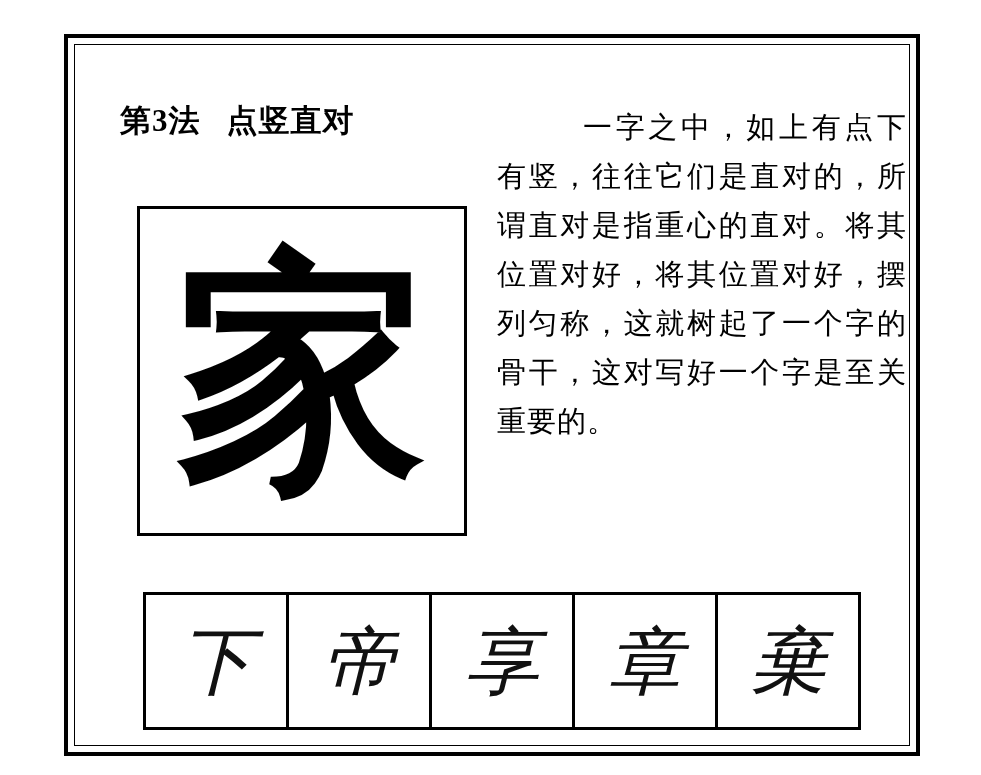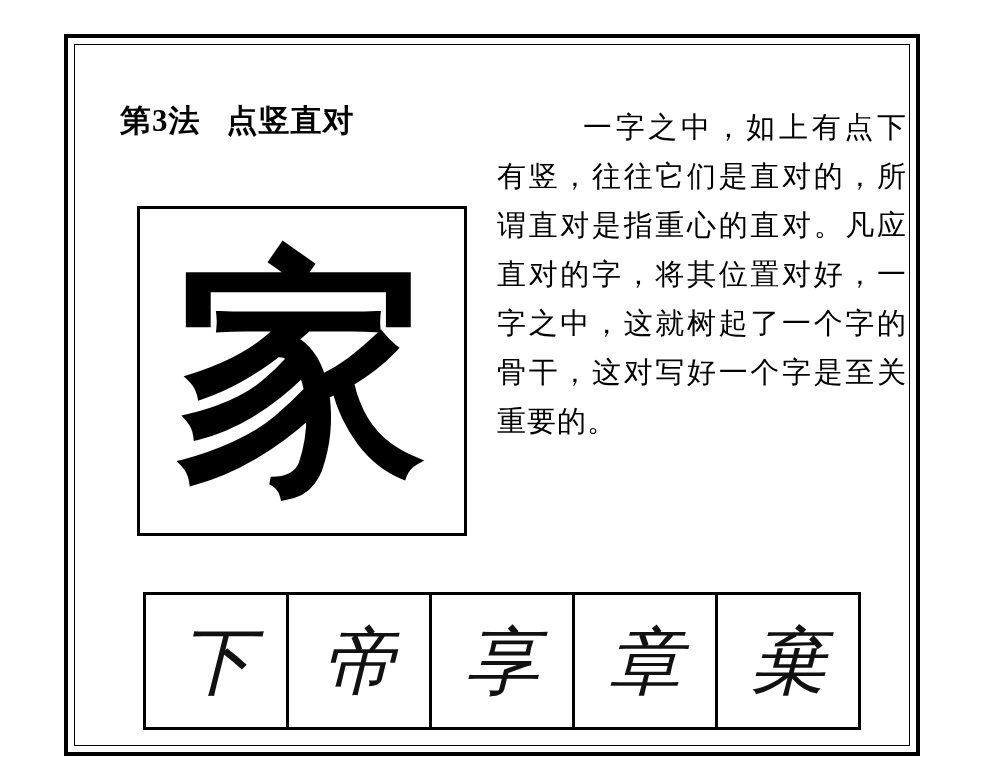--- a/index.html
+++ b/index.html
@@ -145,21 +145,21 @@
   </div>
 
   <div class="heading">
     <span class="law-no">第</span><span>3</span><span>法</span><span class="gap"></span><span>点竖直对</span>
   </div>
 
   <div class="char-box">
     <div class="big-char">家</div>
   </div>
 
-  <div class="body-text">一字之中，如上有点下有竖，往往它们是直对的，所谓直对是指重心的直对。凡应直对的字，将其位置对好，一字之中，这就树起了一个字的骨干，这对写好一个字是至关重要的。</div>
+  <div class="body-text">一字之中，如上有点下有竖，往往它们是直对的，所谓直对是指重心的直对。将其位置对好，将其位置对好，摆列匀称，这就树起了一个字的骨干，这对写好一个字是至关重要的。</div>
 
   <div class="grid">
     <div class="grid-cell">
       <span class="cell-char">下</span>
     </div>
     <div class="grid-cell">
       <span class="cell-char">帝</span>
     </div>
     <div class="grid-cell">
       <span class="cell-char">享</span>

